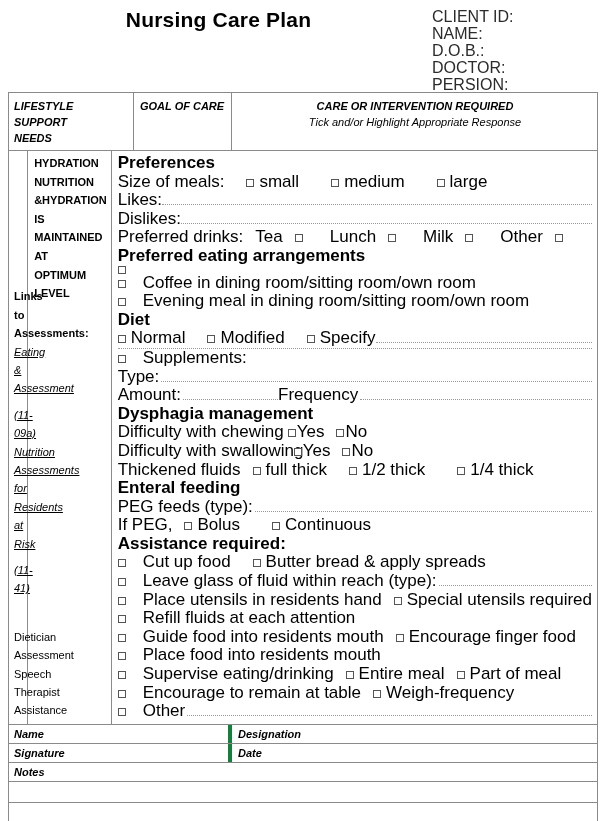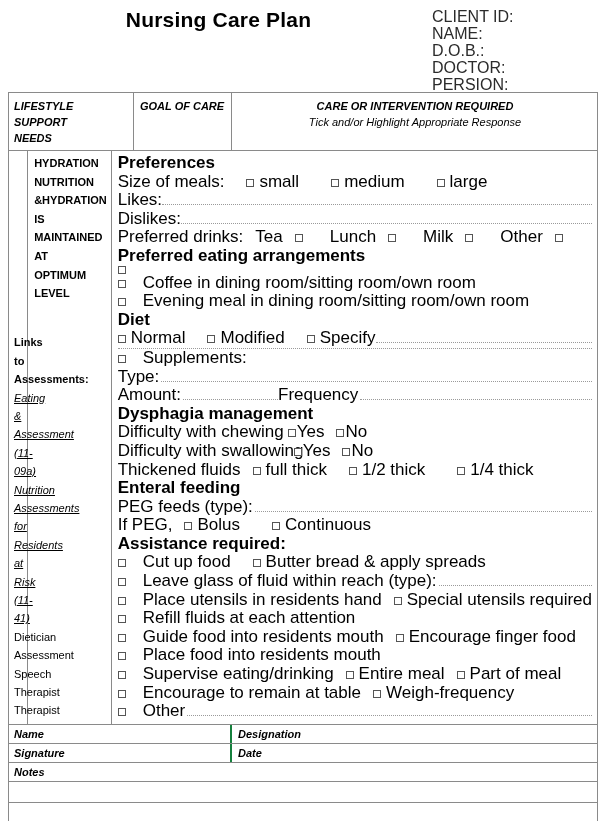--- a/index.html
+++ b/index.html
@@ -79,22 +79,22 @@
   .goal-text span { display: block; text-align-last: justify; }
   .goal-text span:last-child { text-align-last: justify; }
 
   .links {
     font-size: 11px;
     line-height: 18.4px;
   }
   .links .lbl { font-weight: bold; }
   .links .ital { font-style: italic; text-decoration: underline; text-align: justify; }
   .links .ital span { display: block; text-align-last: justify; }
-  .links .ital span.last { text-align-last: left; }
-  .links .plain { text-align: justify; }
+  .links .ital span.last { text-align-last: left; margin-top: 8px; }
+  .links .plain { text-align: justify; margin-top: 30px; }
   .links .plain span { display: block; }
   .links .plain span.just { text-align-last: justify; }
 
   .lifestyle-cell { position: relative; }
   .links-wrap { position: absolute; left: 5px; right: 4px; bottom: 4px; }
 
   
   .care-sec {
     font-size: 17px;
     line-height: 18.6px;
@@ -120,21 +120,21 @@
     border-bottom: 1px dotted #9a9a9a;
     height: 11px;
     margin-left: 2px;
     min-width: 10px;
   }
   .dots.w-fixed { flex: none; width: 95px; }
   .dots.full { margin-left: 0; }
 
   
   .lblrow { display: flex; border-bottom: 1px solid #8a8a8a; }
-  .lblrow .left { width: 223px; border-right: 2px solid #15803d; padding: 2px 4px 2px 5px; }
+  .lblrow .left { width: 223px; border-right: 4px solid #15803d; padding: 2px 4px 2px 5px; }
   .lblrow .right { flex: 1; padding: 2px 4px 2px 6px; }
   .lblrow .left, .lblrow .right {
     font-size: 11px; font-style: italic; font-weight: bold;
     min-height: 18px; line-height: 14px;
   }
   .fullrow { border-bottom: 1px solid #8a8a8a; padding: 2px 4px 2px 5px;
              font-size: 11px; font-style: italic; font-weight: bold;
              min-height: 18px; line-height: 14px; }
   .blankrow { border-bottom: 1px solid #8a8a8a; height: 21px; }
 </style>
@@ -174,21 +174,21 @@
         <div class="ital">
           <span>Eating  &amp;  Assessment</span>
           <span class="last">(11-09a)</span>
           <span>Nutrition  Assessments</span>
           <span>for  Residents  at  Risk</span>
           <span class="last">(11-41)</span>
         </div>
         <div class="plain">
           <span>Dietician Assessment</span>
           <span class="just">Speech      Therapist</span>
-          <span>Therapist</span>
+          <span>Assistance</span>
         </div>
       </div>
     </div>
 
     <div class="c-goal">
       <div class="goal-text">
         <span>HYDRATION</span>
         <span>NUTRITION</span>
         <span>&amp;HYDRATION IS</span>
         <span>MAINTAINED AT</span>

